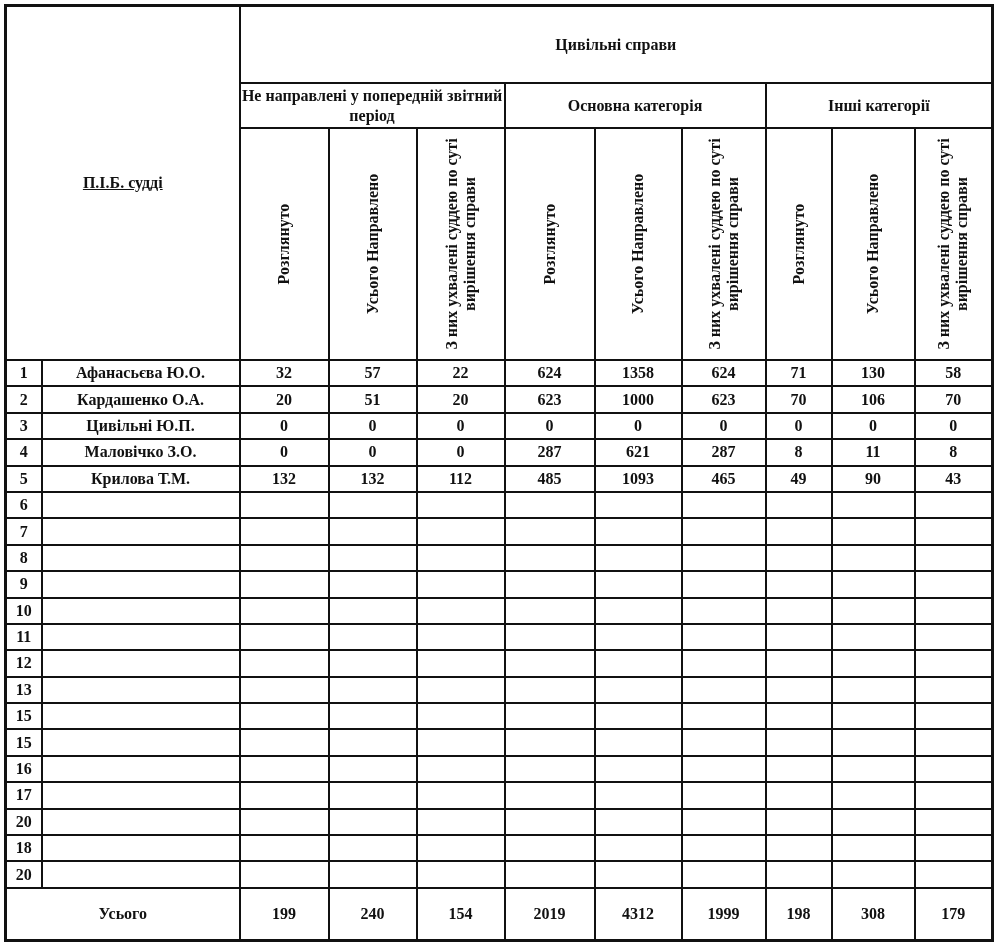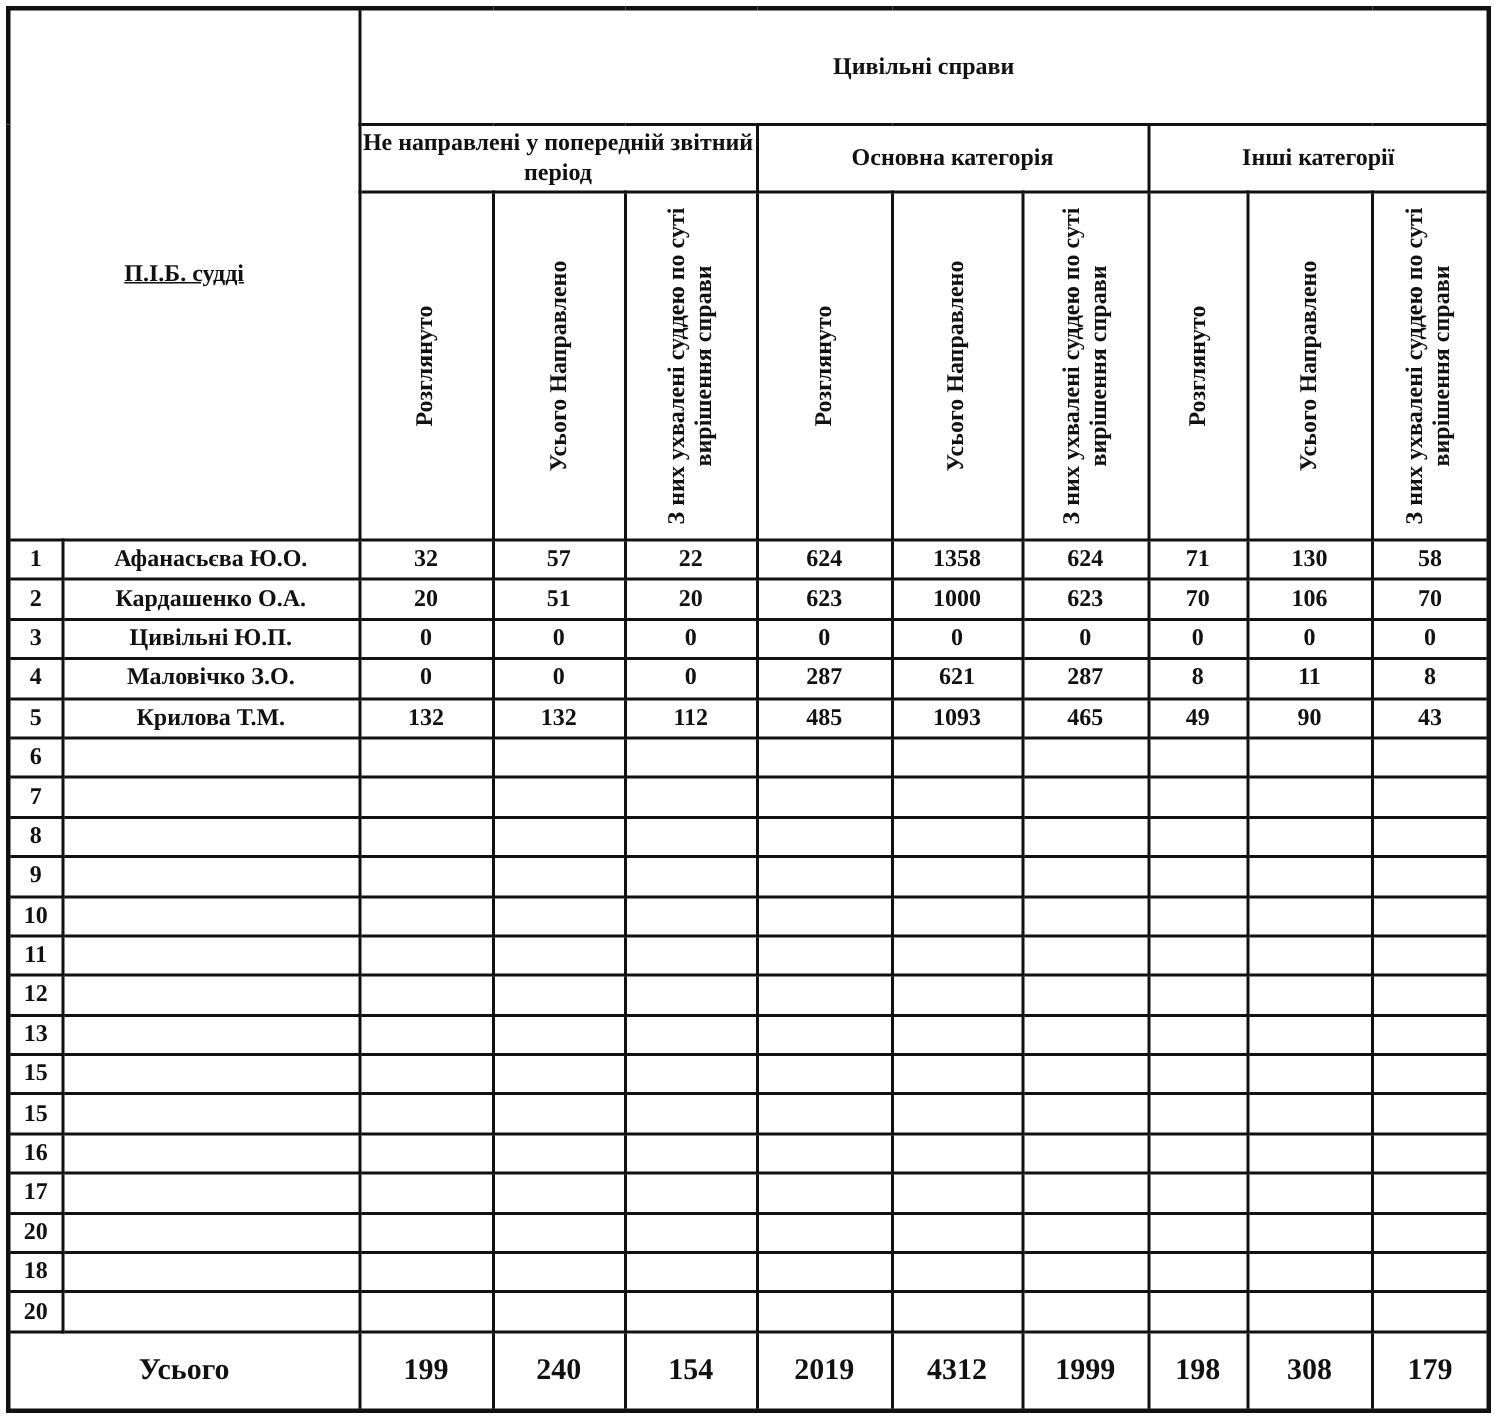--- a/index.html
+++ b/index.html
@@ -21,21 +21,21 @@
   .rot {
     position: absolute; left: 50%; top: 50%;
     transform: translate(-50%, -50%) rotate(-90deg);
     white-space: nowrap; font-size: 16px; line-height: 18px; text-align: center;
     width: 230px;
   }
   .rot.two-line { white-space: normal; }
   .pib { font-size: 16px; text-decoration: underline; }
   tr.data td { height: 24.4px; font-size: 16px; }
   td.num { font-weight: normal; font-size: 18px; text-align: left; padding-left: 4px; }
-  tr.total td { height: 50px; font-size: 20px; }
+  tr.total td { height: 50px; font-size: 16px; }
 </style>
 </head>
 <body>
 
 <table class="report">
   <colgroup>
     <col style="width:36px">
     <col style="width:198px">
     <col style="width:89px">
     <col style="width:88px">

